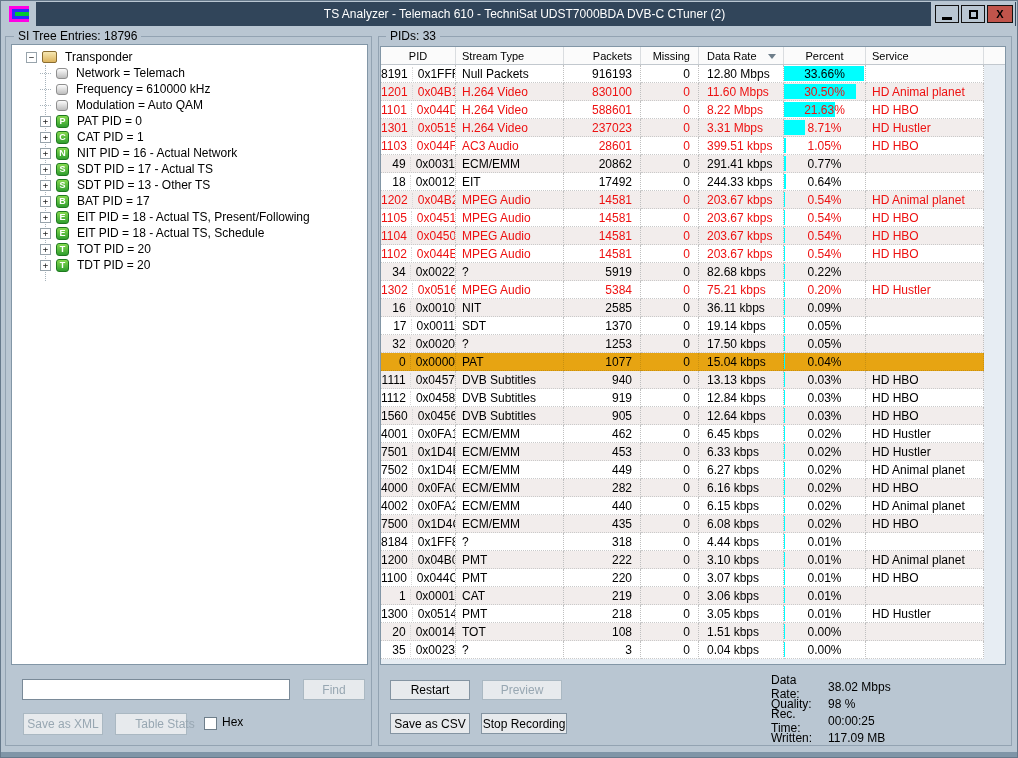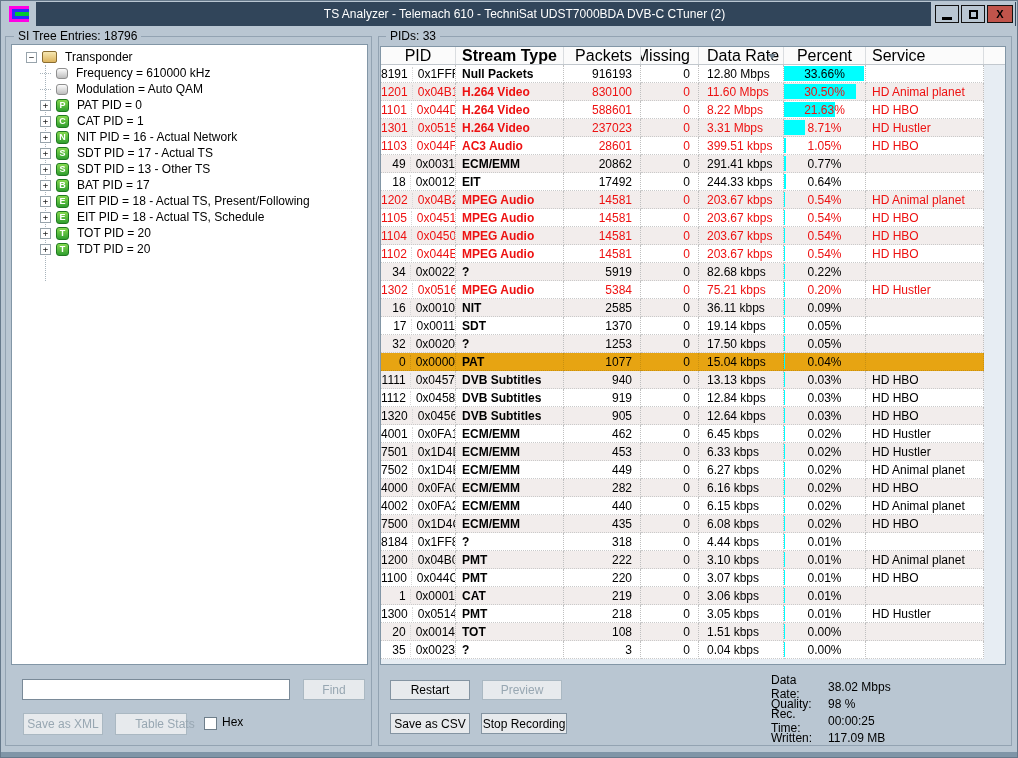--- a/index.html
+++ b/index.html
@@ -70,30 +70,30 @@
   #btn-savexml    { left:23px;  top:713px; width:80px; height:22px; }
   #btn-tablestats { left:115px; top:713px; width:72px; height:22px;padding-left:28px; }
   .checkbox { position:absolute; left:204px; top:717px; width:13px; height:13px;
     border:1px solid #6E7E8A; background:#FFFFFF; }
   #hex-label { position:absolute; left:222px; top:715px; font-size:12px; }
 
   
   .pid-table { position:absolute; left:380px; top:46px; width:626px; height:619px;
     background:#E7EDF3; border:1px solid #8296A6; overflow:hidden; }
   .thead { display:flex; height:18px; background:#FBFBFB; border-bottom:1px solid #C2C8CE; }
-  .th { border-right:1px solid #DADDE0; display:flex; align-items:center; font-size:16px; overflow:hidden; }
+  .th { border-right:1px solid #DADDE0; display:flex; align-items:center; font-size:11px; overflow:hidden; }
   .trow { display:flex; height:18px; background:#FFFFFF; font-size:12px; }
   .trow.alt { background:#F2EDEC; }
   .trow.red { color:var(--red); }
   .trow.sel { background:var(--sel); }
   .cell { border-right:1px dotted #BFBFBF; border-bottom:1px dotted #CACACA;
     display:flex; align-items:center; overflow:hidden; white-space:nowrap; }
   .trow.sel .cell { border-right-color:#C89010; border-bottom-color:#C89010; }
   .c-pid  { width:75px; }
-  .c-type { width:108px;font-weight:bold; }
+  .c-type { width:108px; }
   .c-pk   { width:77px; }
   .c-ms   { width:58px; }
   .c-dr   { width:85px; }
   .c-pct  { width:82px; }
   .c-sv   { width:118px; }
   .c-fill { flex:1; border:none !important; background:#E7EDF3; }
   .th.c-fill { background:#FBFBFB; }
   .th.c-pid, .th.c-pct { justify-content:center; }
   .th.c-type, .th.c-sv { padding-left:6px; }
   .th.c-pk, .th.c-ms { justify-content:flex-end; padding-right:8px; }
@@ -154,20 +154,25 @@
   <div class="tree-content">
     <div class="tree-guide"></div>
   <div class="tree-row lvl0">
         <span class="expander">−</span>
         <span class="ticon folder"></span>
         <span class="tlabel">Transponder</span>
       </div>
       <div class="tree-row lvl1">
         <span class="expander-spacer"></span>
         <span class="ticon leaf"></span>
+        <span class="tlabel">Network = Telemach</span>
+      </div>
+      <div class="tree-row lvl1">
+        <span class="expander-spacer"></span>
+        <span class="ticon leaf"></span>
         <span class="tlabel">Frequency = 610000 kHz</span>
       </div>
       <div class="tree-row lvl1">
         <span class="expander-spacer"></span>
         <span class="ticon leaf"></span>
         <span class="tlabel">Modulation = Auto QAM</span>
       </div>
       <div class="tree-row lvl1">
         <span class="expander">+</span>
         <span class="ticon letter">P</span>
@@ -545,21 +550,21 @@
         <div class="cell c-dr">12.84 kbps</div>
         <div class="cell c-pct pct">
           <span class="bar" style="width: 1px;"></span>
           <span class="pct-t">0.03%</span>
         </div>
         <div class="cell c-sv">HD HBO</div>
         <div class="cell c-fill"></div>
       </div>
       <div class="trow alt">
         <div class="cell c-pid">
-          <span class="dec">1320</span>
+          <span class="dec">1560</span>
           <span class="hex">0x0456</span>
         </div>
         <div class="cell c-type">DVB Subtitles</div>
         <div class="cell c-pk num">905</div>
         <div class="cell c-ms num">0</div>
         <div class="cell c-dr">12.64 kbps</div>
         <div class="cell c-pct pct">
           <span class="bar" style="width: 1px;"></span>
           <span class="pct-t">0.03%</span>
         </div>

